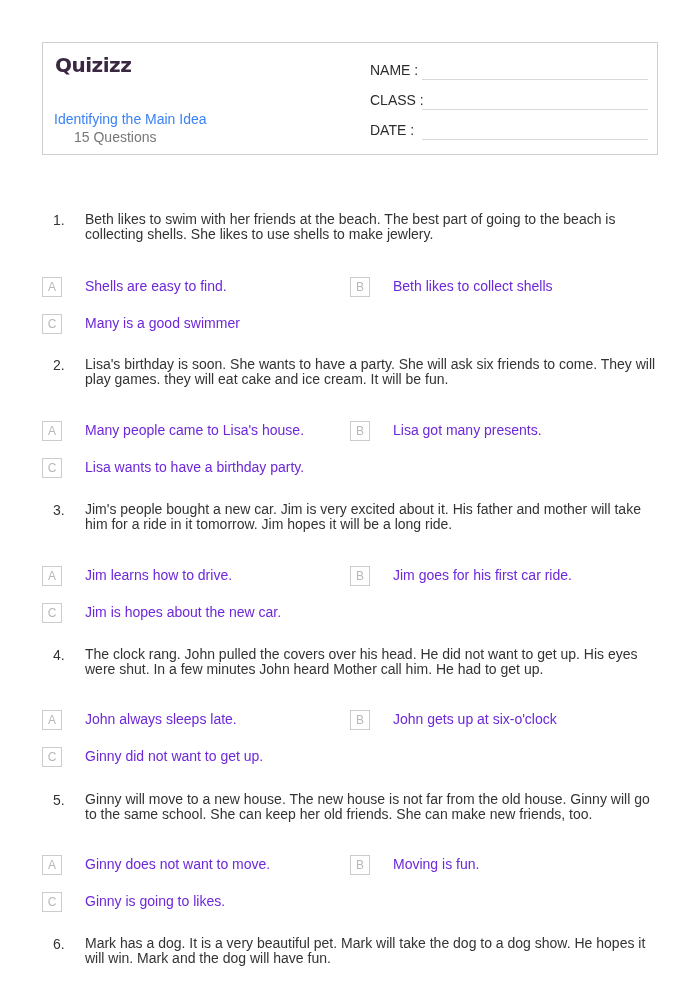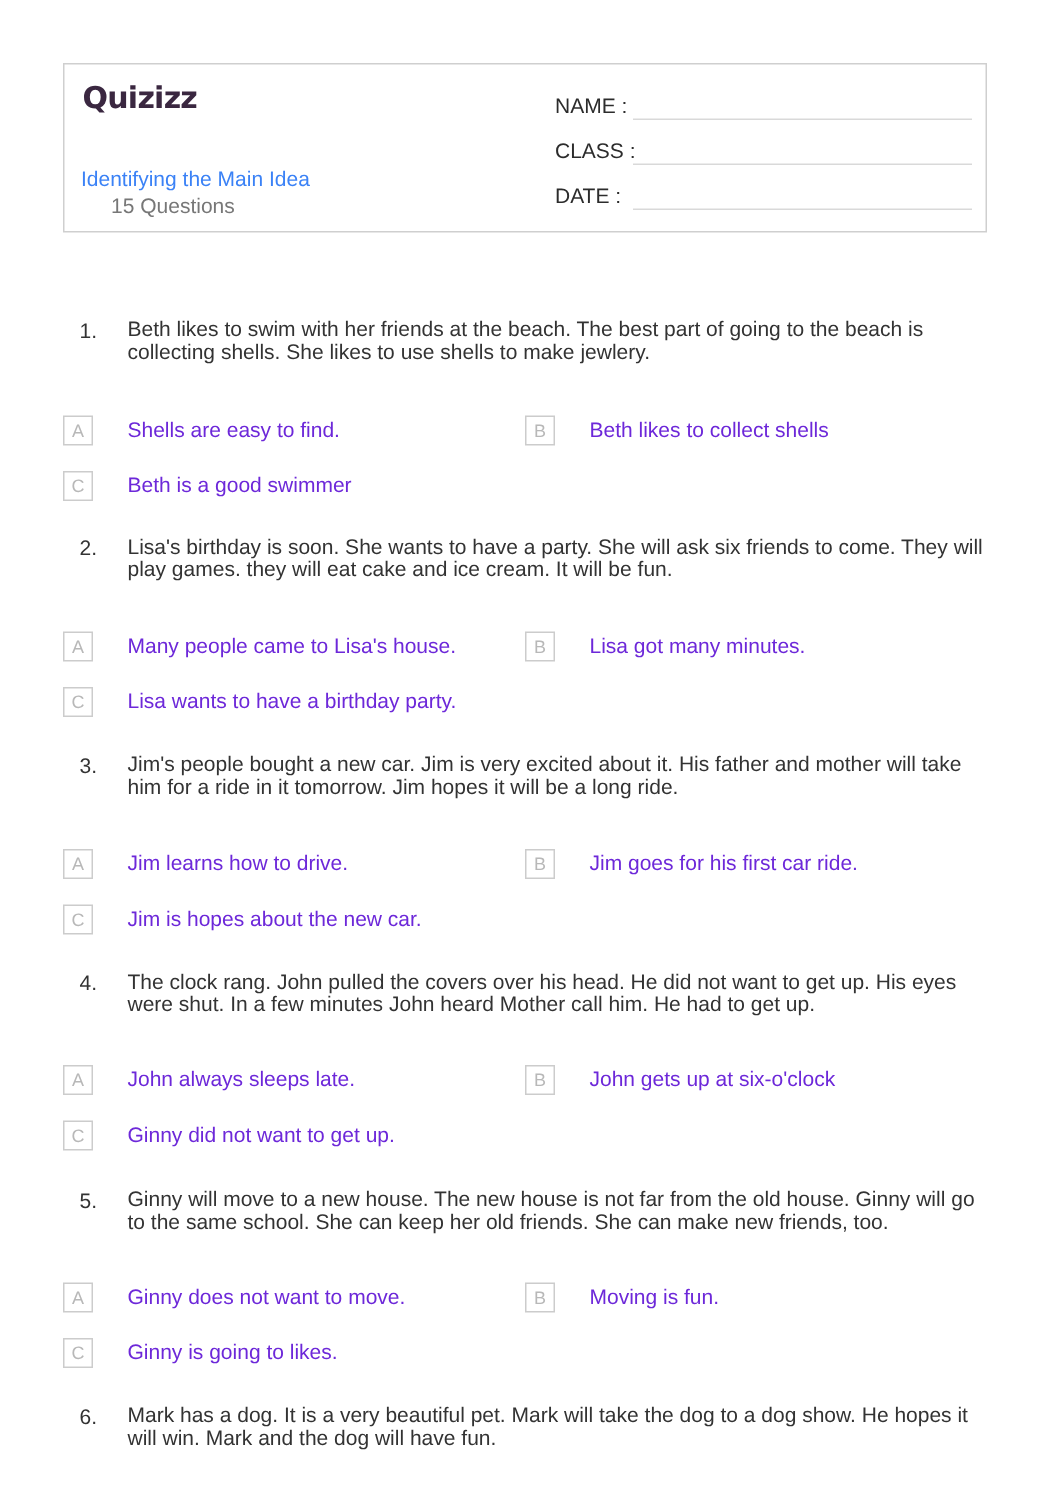--- a/index.html
+++ b/index.html
@@ -69,34 +69,34 @@
 <div class="opt opt-a" style="top:277px;">
   <span class="box">A</span>
   <span class="otext">Shells are easy to find.</span>
 </div>
 <div class="opt opt-b" style="top:277px;">
   <span class="box">B</span>
   <span class="otext">Beth likes to collect shells</span>
 </div>
 <div class="opt opt-c" style="top:314px;">
   <span class="box">C</span>
-  <span class="otext">Beth is a good swimmer</span>
+  <span class="otext">Many is a good swimmer</span>
 </div>
 
 <div class="question" style="top:357px;">
   <span class="q-num">2.</span>
   <div class="q-text">Lisa's birthday is soon. She wants to have a party. She will ask six friends to come. They will play games. they will eat cake and ice cream. It will be fun.</div>
 </div>
 <div class="opt opt-a" style="top:421px;">
   <span class="box">A</span>
   <span class="otext">Many people came to Lisa's house.</span>
 </div>
 <div class="opt opt-b" style="top:421px;">
   <span class="box">B</span>
-  <span class="otext">Lisa got many minutes.</span>
+  <span class="otext">Lisa got many presents.</span>
 </div>
 <div class="opt opt-c" style="top:458px;">
   <span class="box">C</span>
   <span class="otext">Lisa wants to have a birthday party.</span>
 </div>
 
 <div class="question" style="top:502px;">
   <span class="q-num">3.</span>
   <div class="q-text">Jim's people bought a new car. Jim is very excited about it. His father and mother will take him for a ride in it tomorrow. Jim hopes it will be a long ride.</div>
 </div>

